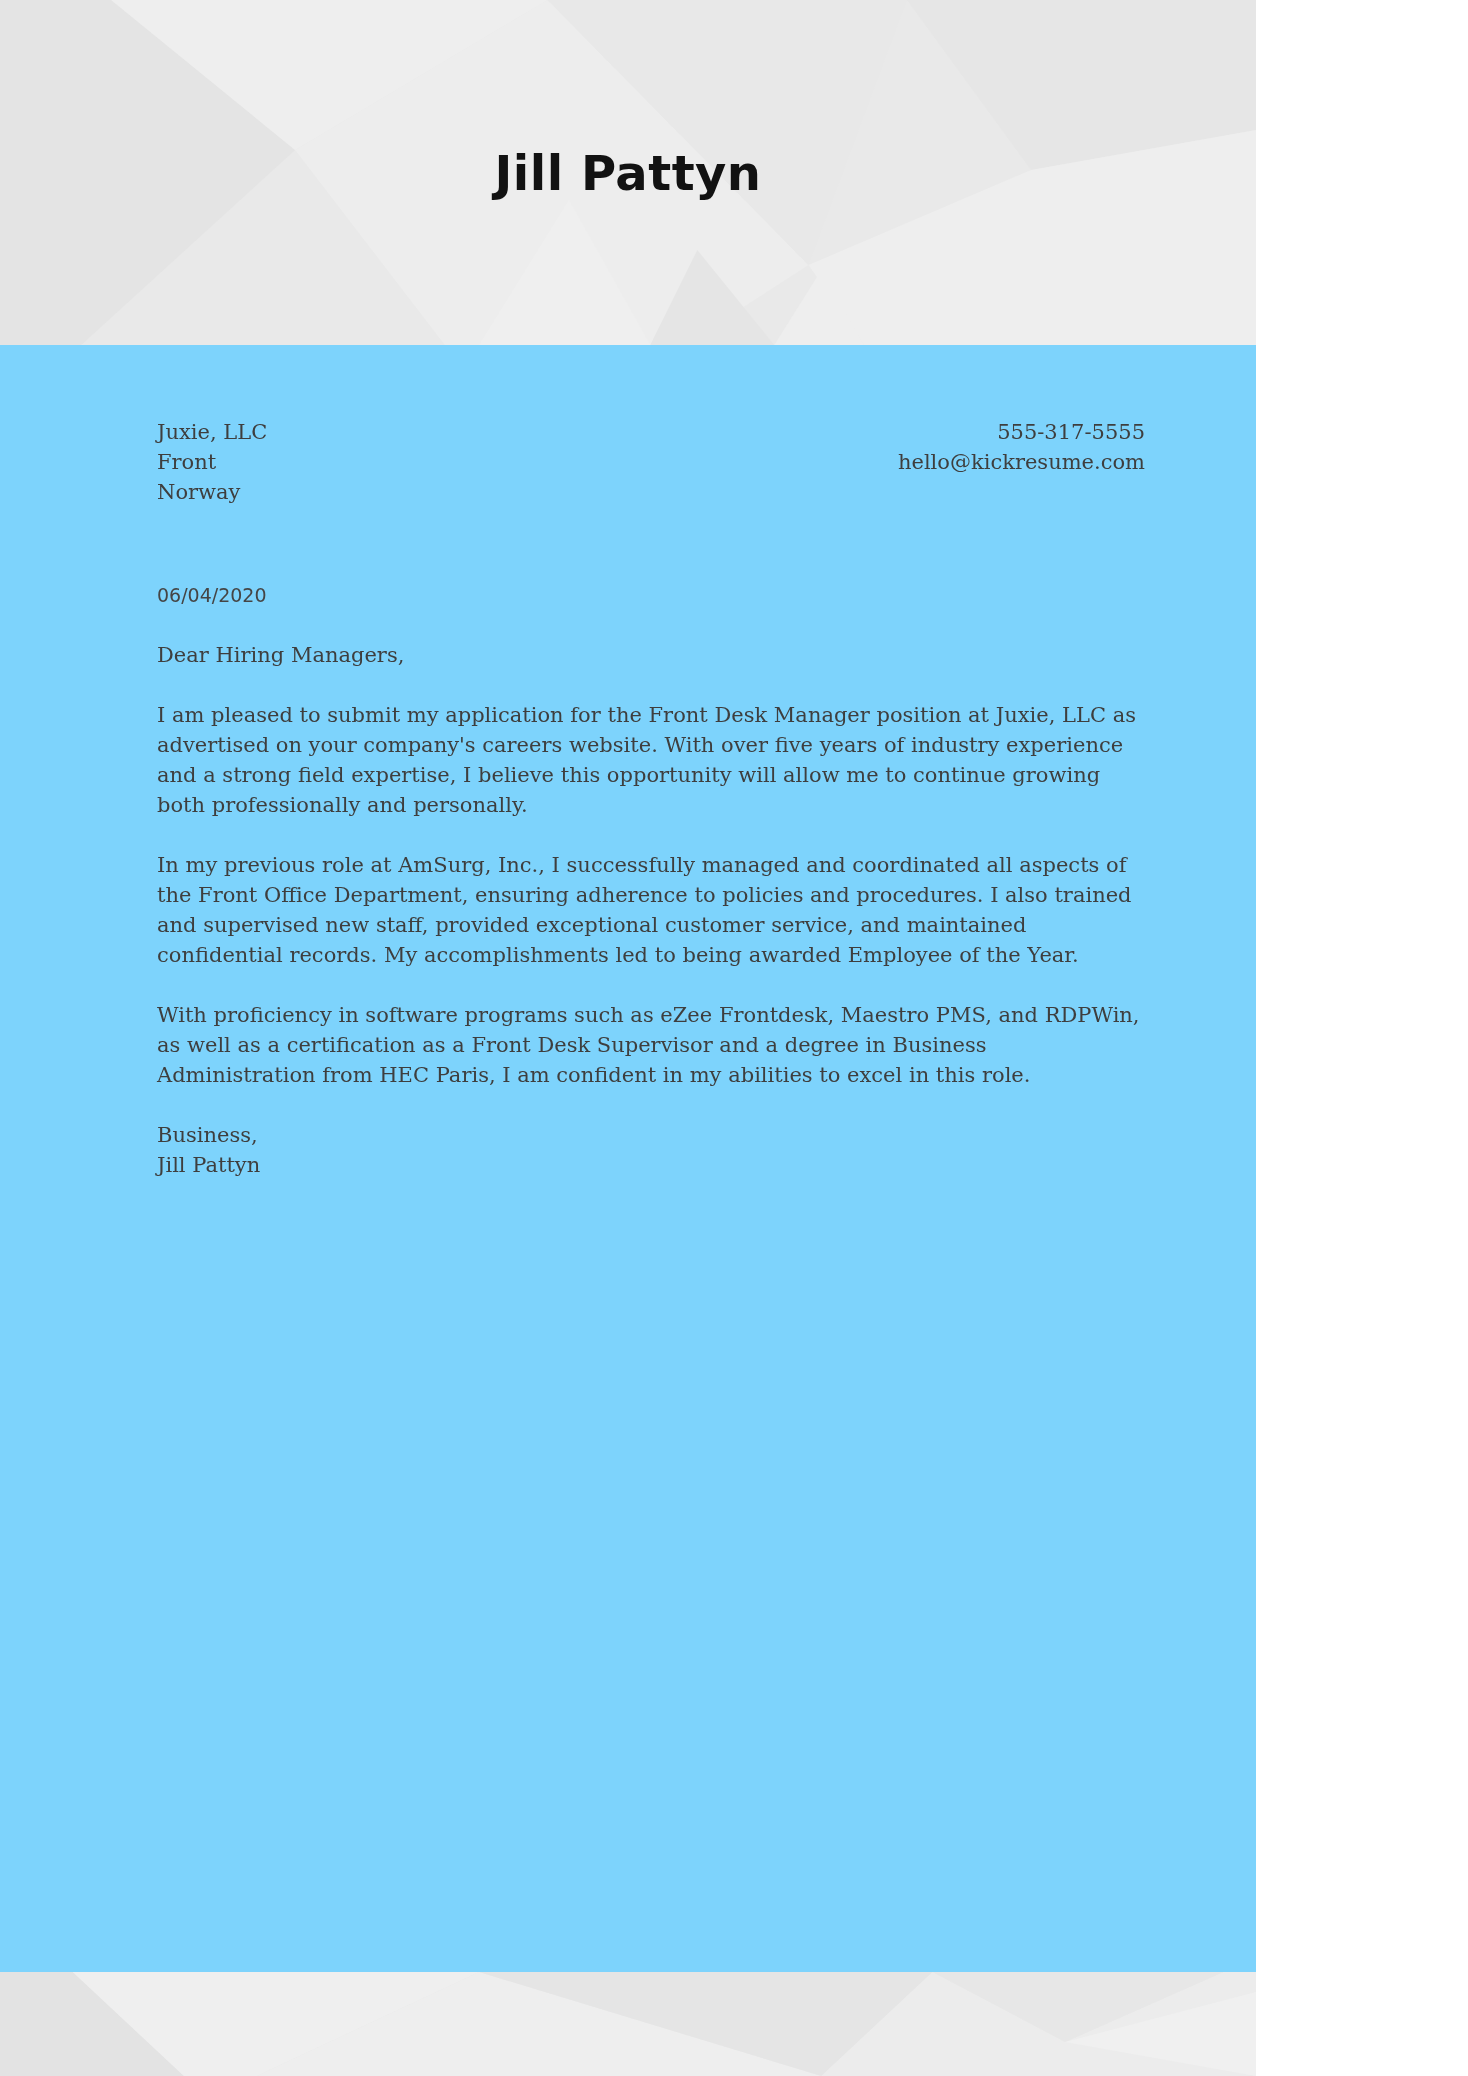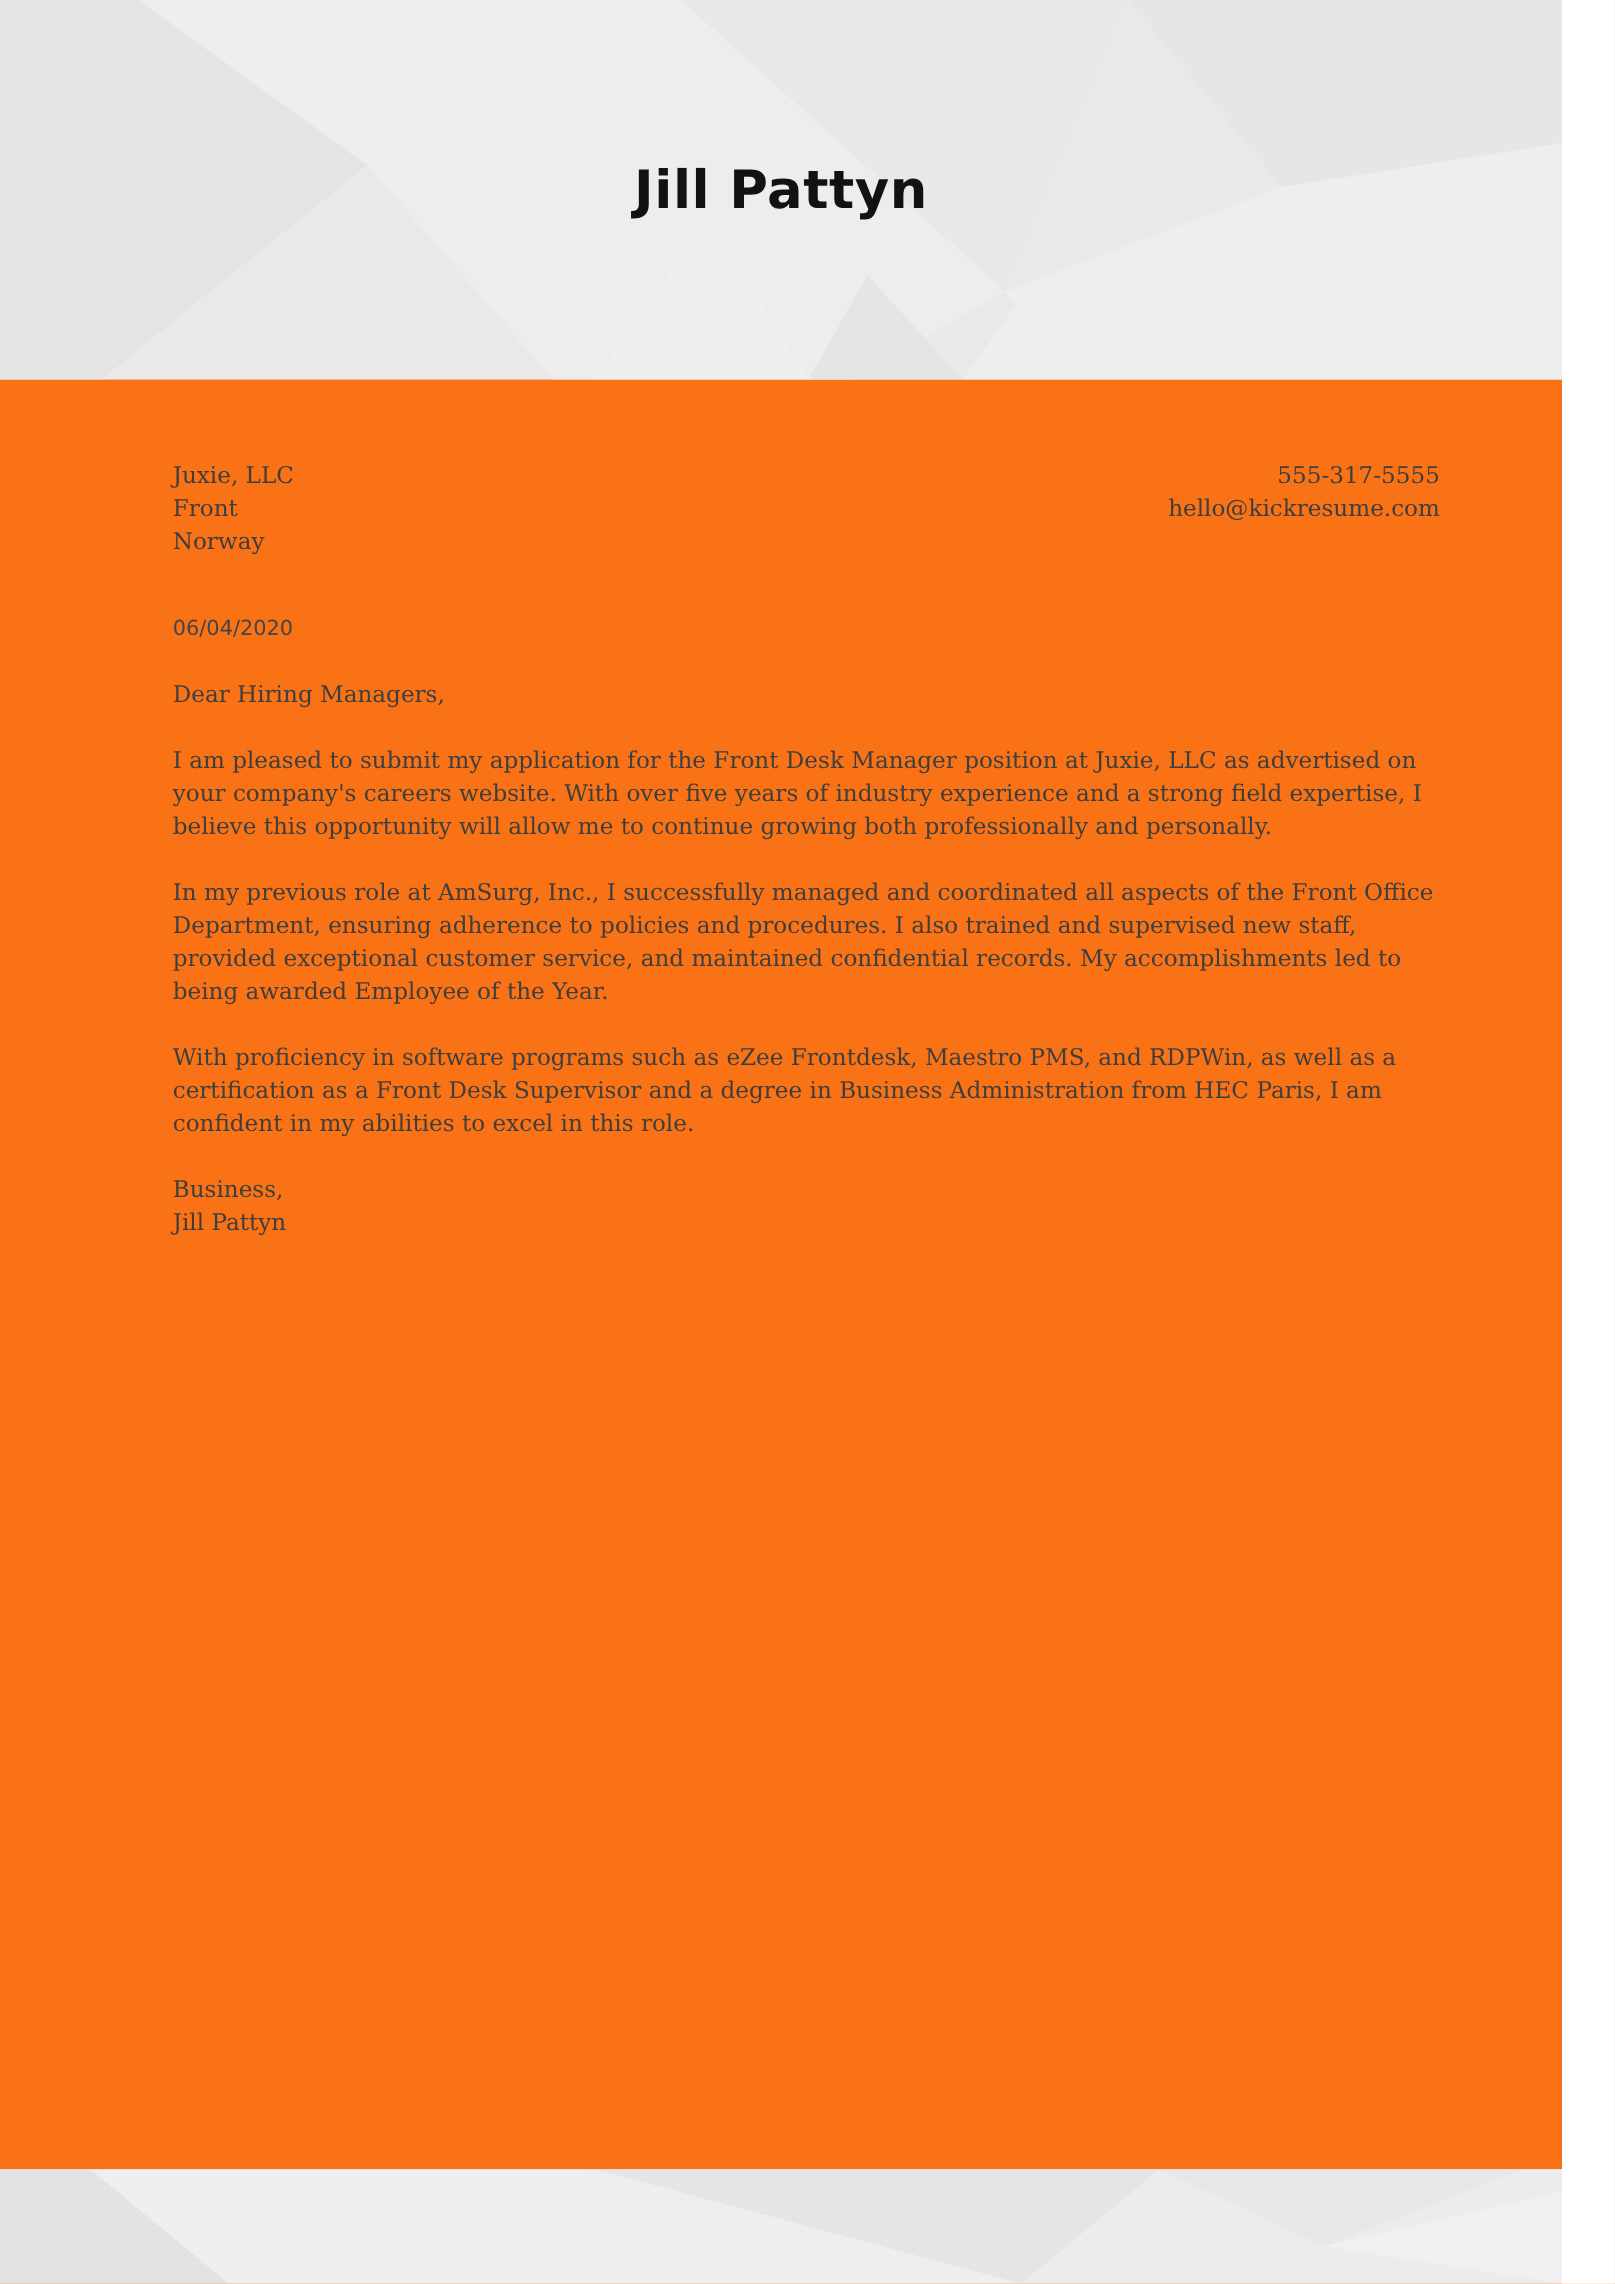--- a/index.html
+++ b/index.html
@@ -1,21 +1,21 @@
 <!DOCTYPE html>
 <html><head>
 <meta charset="utf-8">
 <style>
   * { margin: 0; padding: 0; box-sizing: border-box; }
   html, body { background: #ffffff; }
   .page {
     position: relative;
-    width: 1420px;
+    width: 1256px;
     height: 2076px;
-    background: #f97316;
+    background: #7dd3fc;
     overflow: hidden;
     font-family: "DejaVu Serif", "Liberation Serif", serif;
     color: #3e3e3e;
   }
 
   
   .banner {
     position: relative;
     width: 100%;
     height: 345px;
@@ -67,21 +67,21 @@
     line-height: 30px;
   }
   .contact-row {
     margin-top: 72px;
     display: flex;
     justify-content: space-between;
     align-items: flex-start;
   }
   .sender-contact { text-align: right; }
 
-  .date-block { margin-top: 49px; }
+  .date-block { margin-top: 73px; }
   .letter-date {
     font-family: "DejaVu Sans", "Liberation Sans", sans-serif;
     font-size: 19px;
     line-height: 30px;
     color: #454545;
   }
   .letter-subject { line-height: 30px; }
 
   .letter p { margin-top: 30px; }
 </style>

